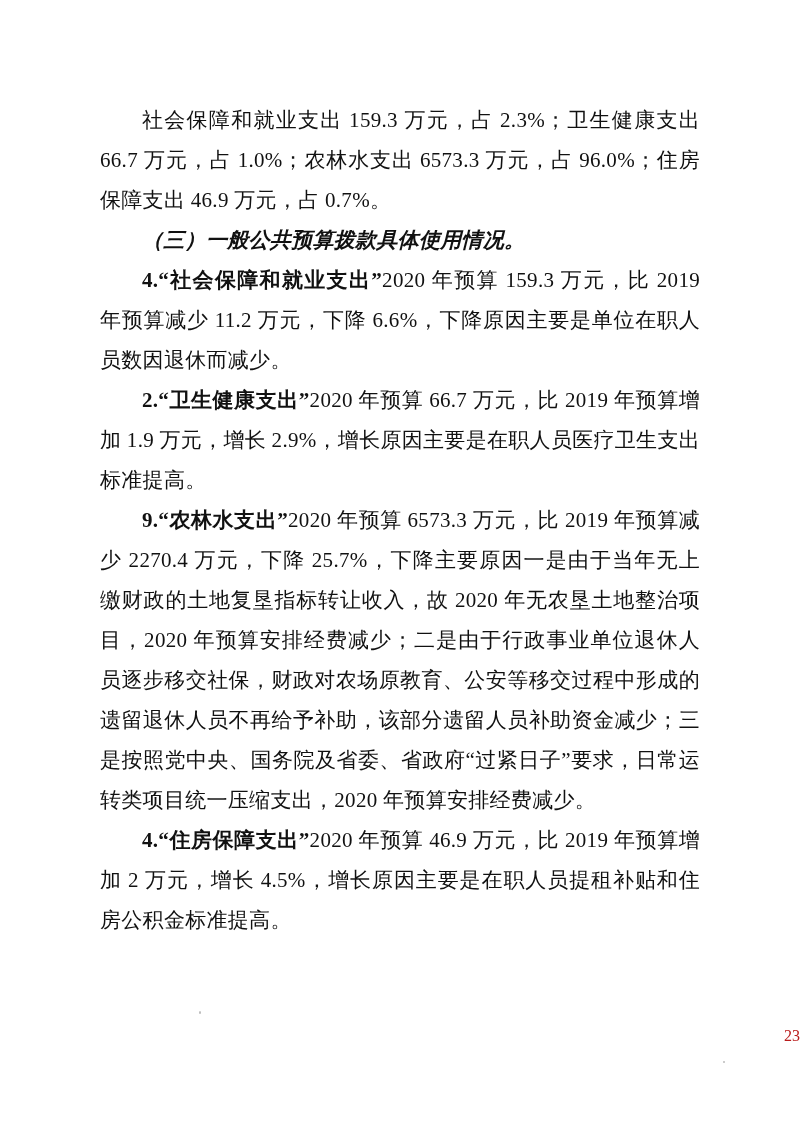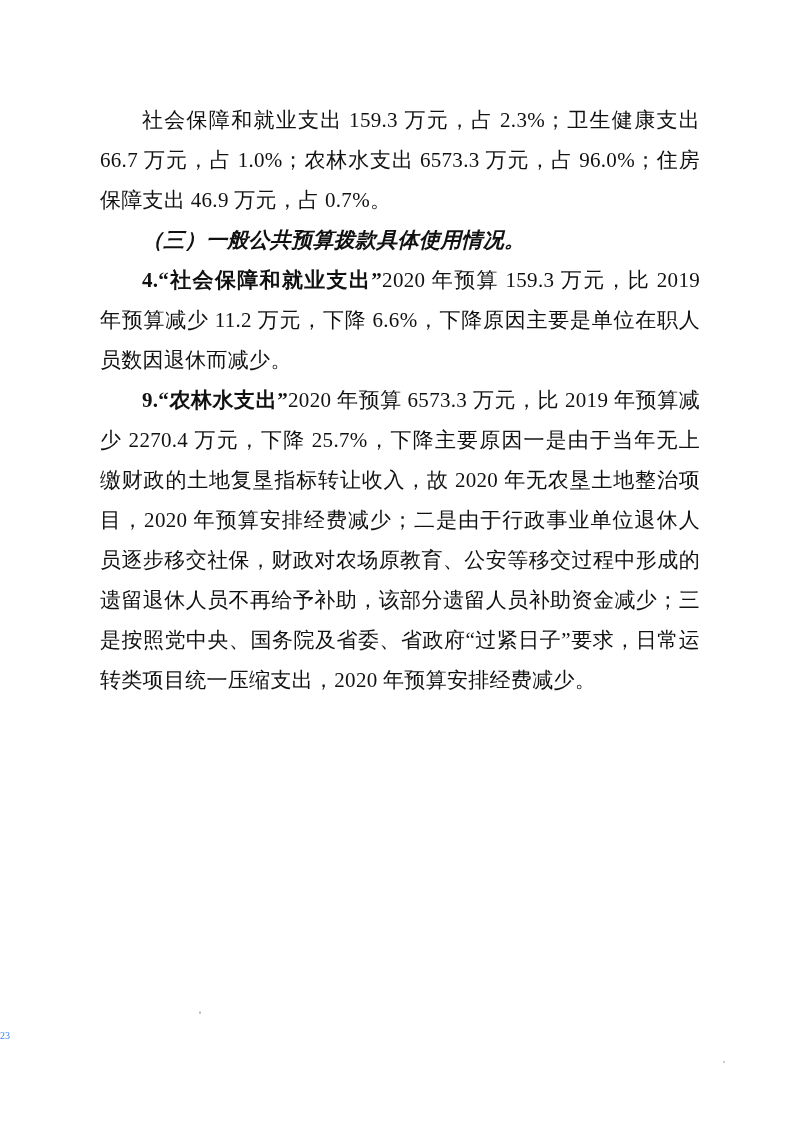--- a/index.html
+++ b/index.html
@@ -36,24 +36,24 @@
     font-style: italic;
   }
   .lead-bold {
     font-weight: bold;
   }
   .page-footer {
     position: absolute;
     top: 1028px;
     left: 0;
     width: 800px;
-    text-align: left;
-    font-size: 10px;
+    text-align: right;
+    font-size: 16px;
     line-height: 16px;
-    color: #3b82f6;
+    color: #b91c1c;
   }
   .artifact {
     position: absolute;
     background: #bbbbbb;
     border-radius: 50%;
   }
   .artifact-1 { left: 199px; top: 1011px; width: 2px; height: 3px; }
   .artifact-2 { left: 723px; top: 1061px; width: 2px; height: 2px; }
 </style>
 </head>
@@ -62,23 +62,25 @@
 <div class="page">
 
   <div class="content">
 
     <p class="para"><span>社会保障和就业支出 159.3 万元，占 2.3%；卫生健康支出 66.7 万元，占 1.0%；农林水支出 6573.3 万元，占 96.0%；住房保障支出 46.9 万元，占 0.7%。</span></p>
 
     <p class="para heading"><span>（三）一般公共预算拨款具体使用情况。</span></p>
 
     <p class="para"><span class="lead-bold">4.“社会保障和就业支出”</span><span>2020 年预算 159.3 万元，比 2019 年预算减少 11.2 万元，下降 6.6%，下降原因主要是单位在职人员数因退休而减少。</span></p>
 
+    <p class="para"><span class="lead-bold">2.“卫生健康支出”</span><span>2020 年预算 66.7 万元，比 2019 年预算增加 1.9 万元，增长 2.9%，增长原因主要是在职人员医疗卫生支出标准提高。</span></p>
 
     <p class="para"><span class="lead-bold">9.“农林水支出”</span><span>2020 年预算 6573.3 万元，比 2019 年预算减少 2270.4 万元，下降 25.7%，下降主要原因一是由于当年无上缴财政的土地复垦指标转让收入，故 2020 年无农垦土地整治项目，2020 年预算安排经费减少；二是由于行政事业单位退休人员逐步移交社保，财政对农场原教育、公安等移交过程中形成的遗留退休人员不再给予补助，该部分遗留人员补助资金减少；三是按照党中央、国务院及省委、省政府“过紧日子”要求，日常运转类项目统一压缩支出，2020 年预算安排经费减少。</span></p>
 
+    <p class="para"><span class="lead-bold">4.“住房保障支出”</span><span>2020 年预算 46.9 万元，比 2019 年预算增加 2 万元，增长 4.5%，增长原因主要是在职人员提租补贴和住房公积金标准提高。</span></p>
 
   </div>
 
   <div class="page-footer">23</div>
 
   <div class="artifact artifact-1"></div>
   <div class="artifact artifact-2"></div>
 
 </div>
 

